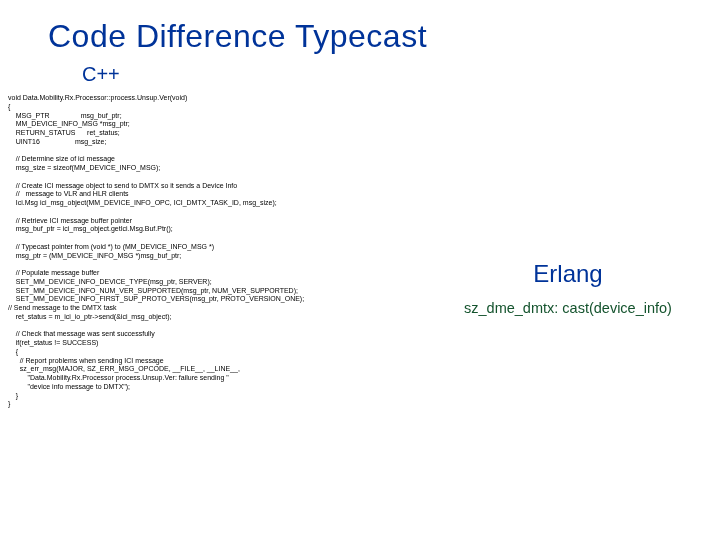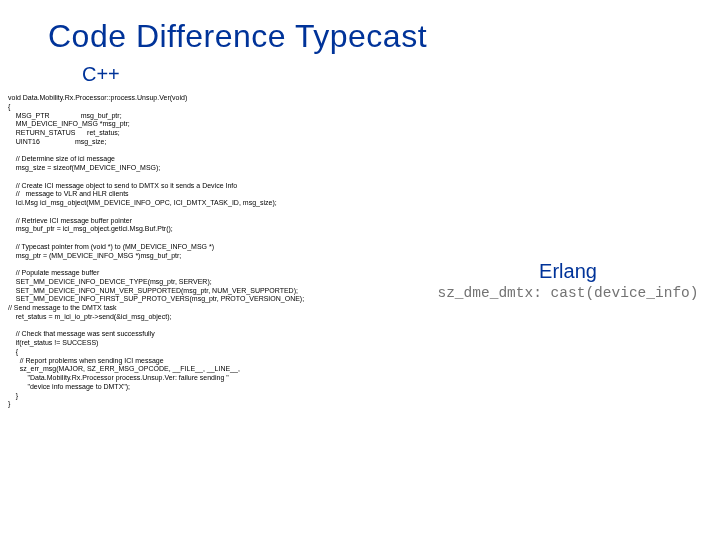--- a/index.html
+++ b/index.html
@@ -34,27 +34,27 @@
   }
   .erlang-box {
     position: absolute;
     right: 12px;
     top: 260px;
     width: 280px;
     text-align: center;
   }
   .erlang-heading {
     color: #003399;
-    font-size: 20px;
-    margin-bottom: 2px;
+    font-size: 24px;
+    margin-bottom: 12px;
   }
   .erlang-code {
-    color: #737373;
+    color: #14532d;
     font-size: 14.5px;
-    font-family: Liberation Mono, monospace;
+    font-family: Liberation Sans, sans-serif;
   }
 </style>
 </head>
 <body>
 
 <h1 class="slide-title">Code Difference Typecast</h1>
 
 <div class="cpp-heading">C++</div>
 
 <pre class="code-block">void Data.Mobility.Rx.Processor::process.Unsup.Ver(void)

